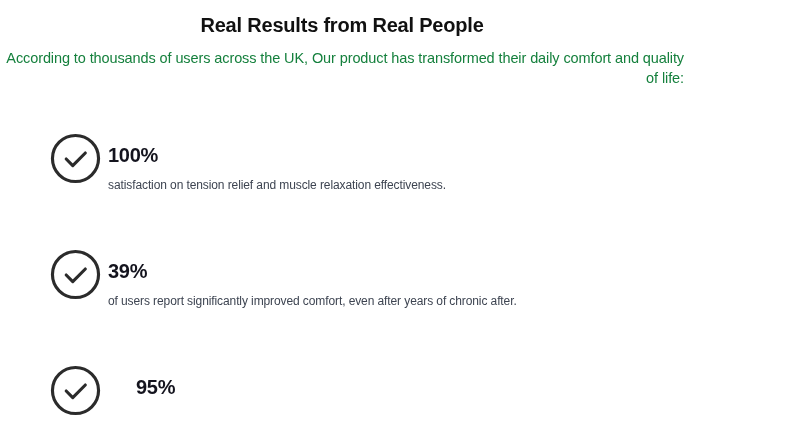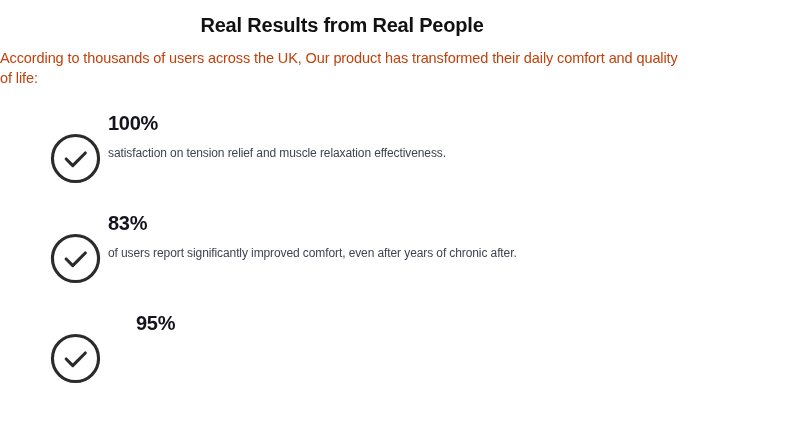--- a/index.html
+++ b/index.html
@@ -30,24 +30,24 @@
     font-size: 20px;
     font-weight: bold;
     color: #111111;
     letter-spacing: -0.2px;
     line-height: 26px;
   }
 
   .subhead {
     margin: 0;
     padding-top: 10px;
-    text-align: left;
+    text-align: right;
     font-size: 14.5px;
     font-weight: normal;
-    color: #c2410c;
+    color: #15803d;
     line-height: 20px;
     letter-spacing: -0.1px;
   }
 
   .stats-list {
     margin: 0;
     padding: 0;
     list-style: none;
     margin-top: 22px;
   }
@@ -86,20 +86,21 @@
   }
 
   .stat-value {
     display: block;
     font-size: 20px;
     font-weight: bold;
     color: #14141e;
     line-height: 26px;
     letter-spacing: -0.3px;
     margin-bottom: 2px;
+    margin-top: 32px;
   }
 
   .stat-text {
     display: block;
     font-size: 12px;
     font-weight: normal;
     color: #3d4451;
     line-height: 30px;
     letter-spacing: -0.1px;
   }
@@ -129,21 +130,21 @@
     </li>
 
     <li class="stat-item">
       <span class="check-icon">
         <svg viewBox="0 0 52 52" xmlns="http://www.w3.org/2000/svg">
           <circle cx="26" cy="26" r="23.5" fill="none" stroke="#2b2b2b" stroke-width="3.2"></circle>
           <path d="M16.5 26.5 L23.2 33.2 L36 20.4" fill="none" stroke="#2b2b2b" stroke-width="3.2" stroke-linecap="round" stroke-linejoin="round"></path>
         </svg>
       </span>
       <span class="stat-body">
-        <span class="stat-value">83%</span>
+        <span class="stat-value">39%</span>
         <span class="stat-text">of users report significantly improved comfort, even after years of chronic after.</span>
       </span>
     </li>
 
     <li class="stat-item">
       <span class="check-icon">
         <svg viewBox="0 0 52 52" xmlns="http://www.w3.org/2000/svg">
           <circle cx="26" cy="26" r="23.5" fill="none" stroke="#2b2b2b" stroke-width="3.2"></circle>
           <path d="M16.5 26.5 L23.2 33.2 L36 20.4" fill="none" stroke="#2b2b2b" stroke-width="3.2" stroke-linecap="round" stroke-linejoin="round"></path>
         </svg>

